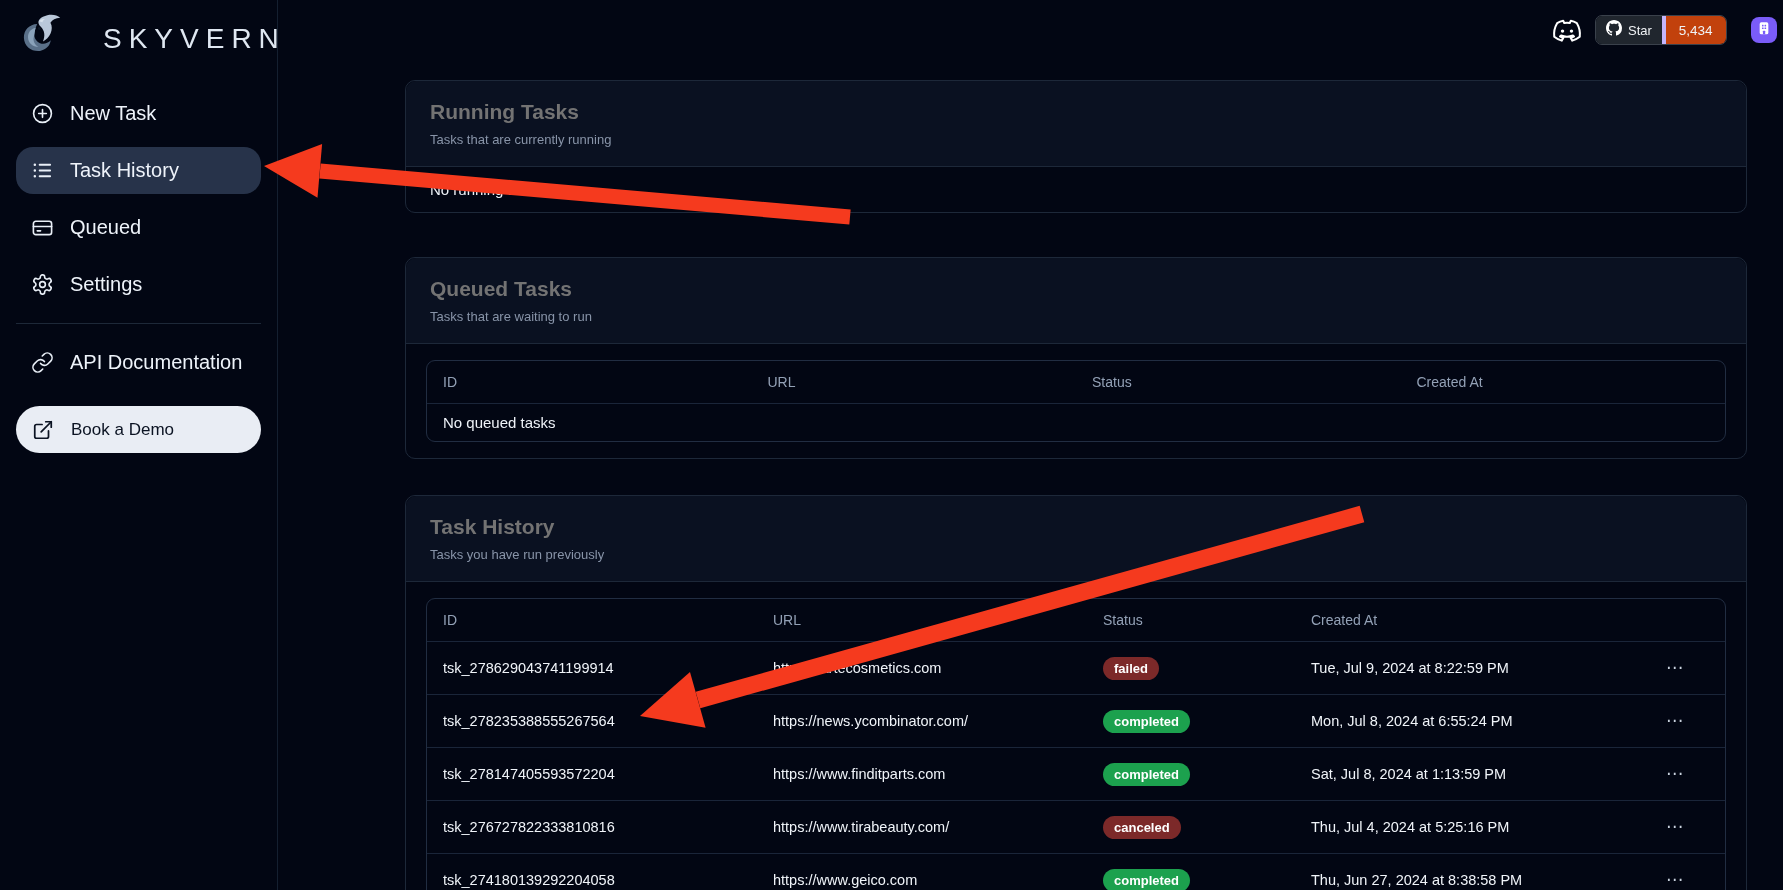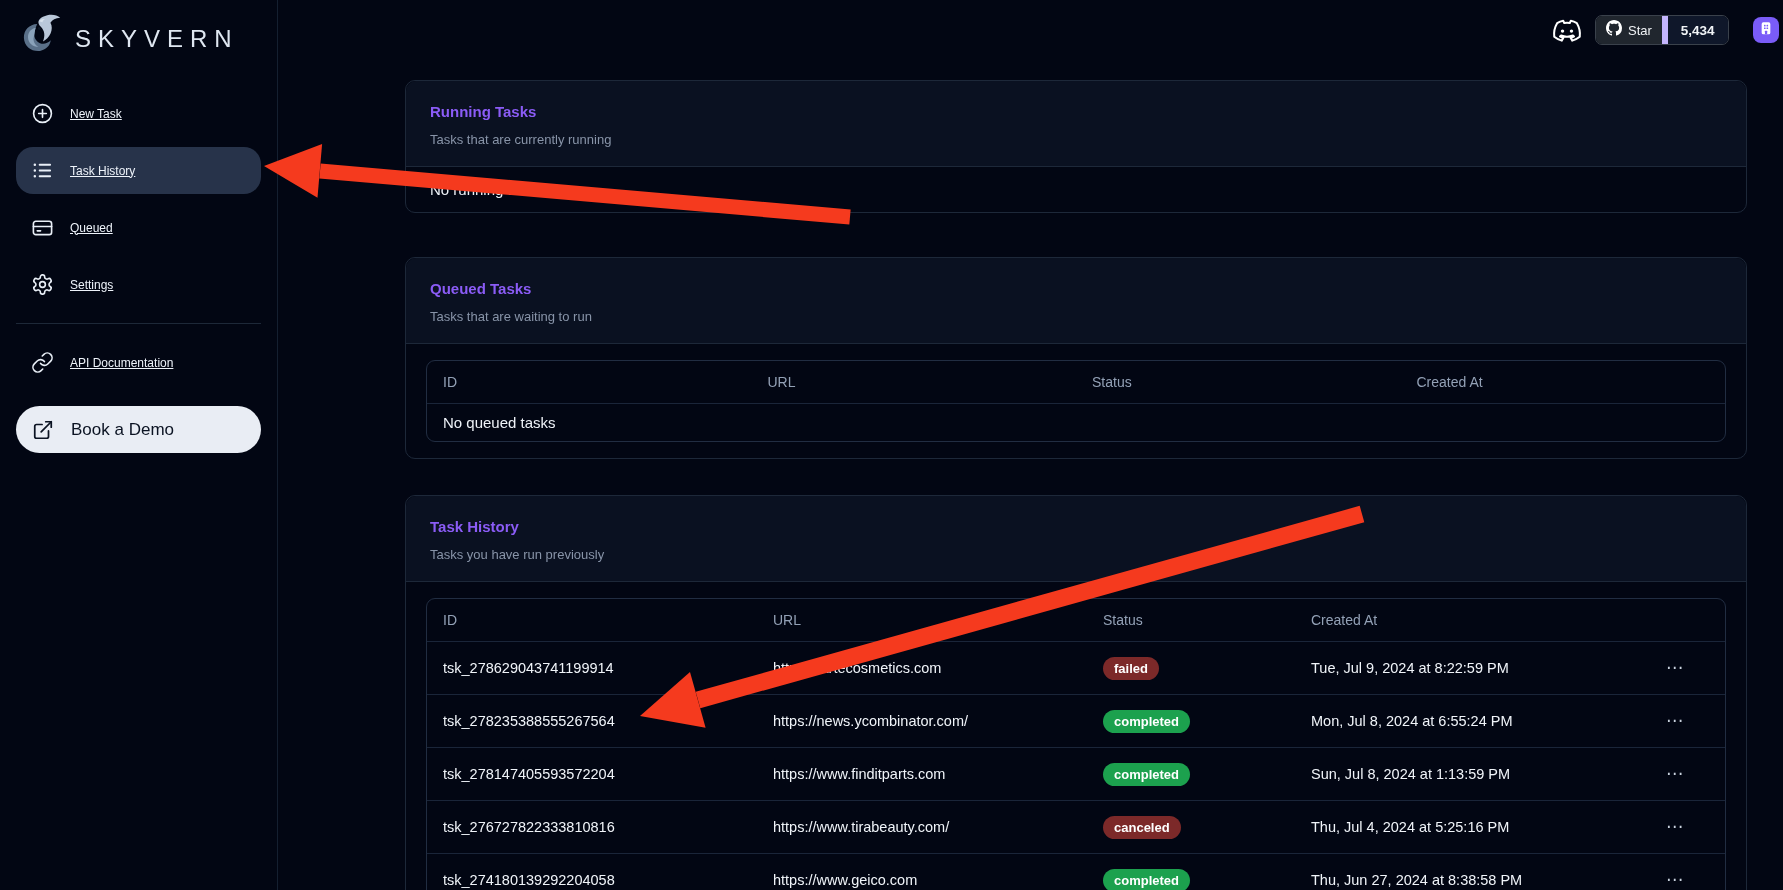--- a/index.html
+++ b/index.html
@@ -9,25 +9,25 @@
     color:#eef2f8; -webkit-font-smoothing:antialiased;
   }
   
   .sidebar {
     position:absolute; left:0; top:0; width:278px; height:890px;
     border-right:1px solid #141f30; box-sizing:border-box;
     padding:10px 16px; display:flex; flex-direction:column; background:#020613; z-index:5;
   }
   .logo-row { display:flex; align-items:center; gap:9px; height:58px; margin-bottom:22px; cursor:pointer; }
   .logo-row svg { width:50px; height:50px; flex:none; }
-  .brand-name { font-size:24px; letter-spacing:7px; color:#dfe7f1; font-weight:400; white-space:nowrap; }
+  .brand-name { font-size:28px; letter-spacing:7px; color:#dfe7f1; font-weight:400; white-space:nowrap;margin-left:28px; }
   .nav { display:flex; flex-direction:column; gap:10px; }
   .nav-item {
     display:flex; align-items:center; gap:16px; height:47px; border-radius:17px;
-    padding:0 14px; font-size:12px; font-weight:500; color:#eef3fa; cursor:pointer;text-decoration:underline;
+    padding:0 14px; font-size:20px; font-weight:500; color:#eef3fa; cursor:pointer;
   }
   .nav-item.active { background:#27334a; }
   .nav-item .icon { width:24px; height:24px; display:flex; align-items:center; justify-content:center; flex:none; }
   .nav-item .icon svg { width:23px; height:23px; }
   .separator { border:0; border-top:1px solid #1d2838; margin:15px 0 15px 0; width:100%; }
   .demo-pill {
     margin-top:20px; background:#e9edf4; color:#0b1322; border-radius:26px; height:47px;
     display:flex; align-items:center; gap:16px; padding:0 15px; font-size:17px; font-weight:500; cursor:pointer;
   }
   .demo-pill .icon { width:24px; height:24px; display:flex; align-items:center; justify-content:center; }
@@ -36,32 +36,32 @@
   
   .topbar { position:absolute; top:15px; left:1550px; display:flex; align-items:center; z-index:5; }
   .discord-btn { width:34px; height:30px; display:flex; align-items:center; justify-content:center; cursor:pointer; }
   .gh-widget {
     margin-left:11px; display:flex; align-items:stretch; height:28px; border:1px solid #3a414b;
     border-radius:7px; overflow:hidden; cursor:pointer;
   }
   .gh-star { background:#20262e; display:flex; align-items:center; gap:6px; padding:0 10px; }
   .gh-star svg { width:16px; height:16px; }
   .gh-star-label { font-size:13px; font-weight:400; color:#f0f3f6; }
-  .gh-count { background:#0f172a; border-left:6px solid #c4b5fd; display:flex; align-items:center; padding:0 13px; font-size:13.5px; font-weight:700; color:#f0f3f6; }
+  .gh-count { background:#c2410c; border-left:4px solid #c4b5fd; display:flex; align-items:center; padding:0 13px; font-size:13.5px; font-weight:400; color:#f0f3f6; }
   .avatar { margin-left:24px; width:26px; height:26px; border-radius:8px; background:#7a5cf8; display:flex; align-items:center; justify-content:center; cursor:pointer; flex:none; }
   .avatar svg { width:16px; height:16px; }
 
   
   .content { position:absolute; left:405px; top:0; width:1342px; z-index:1; }
   .card { border:1px solid #1d2839; border-radius:10px; background:transparent; box-sizing:border-box; }
   .card-running { margin-top:80px; }
   .card-queued { margin-top:44px; }
   .card-history { margin-top:36px; }
   .card-header { background:#0a1121; padding:20px 24px 18px 24px; border-bottom:1px solid #1d2839; border-radius:10px 10px 0 0; }
-  .card-title { font-size:15px; font-weight:700; color:#8b5cf6; line-height:22px; }
+  .card-title { font-size:21px; font-weight:700; color:#737373; line-height:22px; }
   .card-subtitle { font-size:13px; color:#8894a8; margin-top:9px; line-height:16px; }
   .card-empty-row { padding:14px 24px; font-size:15px; color:#eef2f8; }
   .card-body { padding:16px 20px; }
   .table { border:1px solid #212d42; border-radius:9px; overflow:hidden; }
   .thead { display:grid; color:#93a1b6; font-size:14px; }
   .thead .hcell { padding:13px 16px; }
   .grid4 { grid-template-columns:1fr 1fr 1fr 1fr; }
   .grid5 { grid-template-columns:330px 330px 208px 330px 1fr; }
   .table-empty-row { border-top:1px solid #1a2539; padding:10px 16px; font-size:15px; color:#eef2f8; }
   .trow { display:grid; grid-template-columns:330px 330px 208px 330px 1fr; border-top:1px solid #1a2539; height:52px; align-items:center; cursor:pointer; }
@@ -257,21 +257,21 @@
           <div class="cell">Mon, Jul 8, 2024 at 6:55:24 PM</div>
           <div class="cell actions-cell">
               <button class="ellipsis"><span>⋯</span></button>
             </div>
         </div>
 
         <div class="trow">
           <div class="cell">tsk_278147405593572204</div>
           <div class="cell">https://www.finditparts.com</div>
           <div class="cell"><span class="badge badge-completed">completed</span></div>
-          <div class="cell">Sun, Jul 8, 2024 at 1:13:59 PM</div>
+          <div class="cell">Sat, Jul 8, 2024 at 1:13:59 PM</div>
           <div class="cell actions-cell">
               <button class="ellipsis"><span>⋯</span></button>
             </div>
         </div>
 
         <div class="trow">
           <div class="cell">tsk_276727822333810816</div>
           <div class="cell">https://www.tirabeauty.com/</div>
           <div class="cell"><span class="badge badge-canceled">canceled</span></div>
           <div class="cell">Thu, Jul 4, 2024 at 5:25:16 PM</div>

